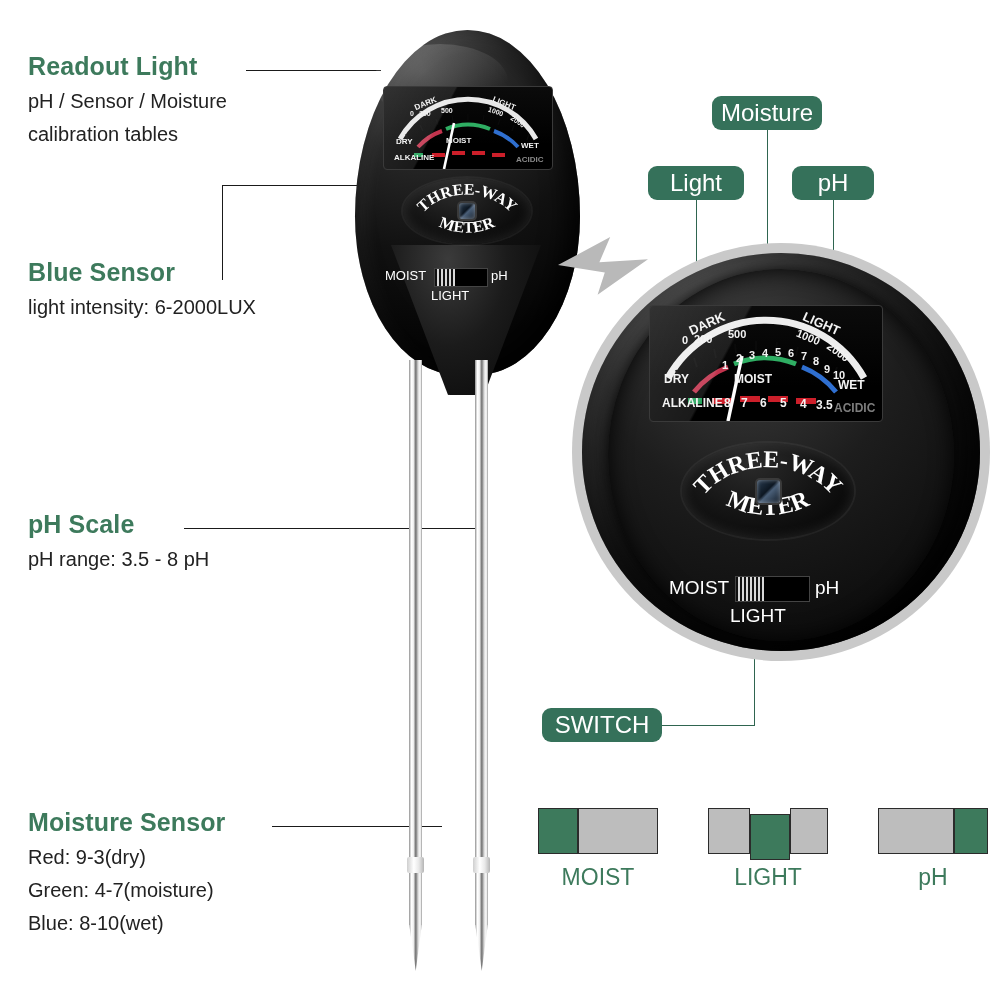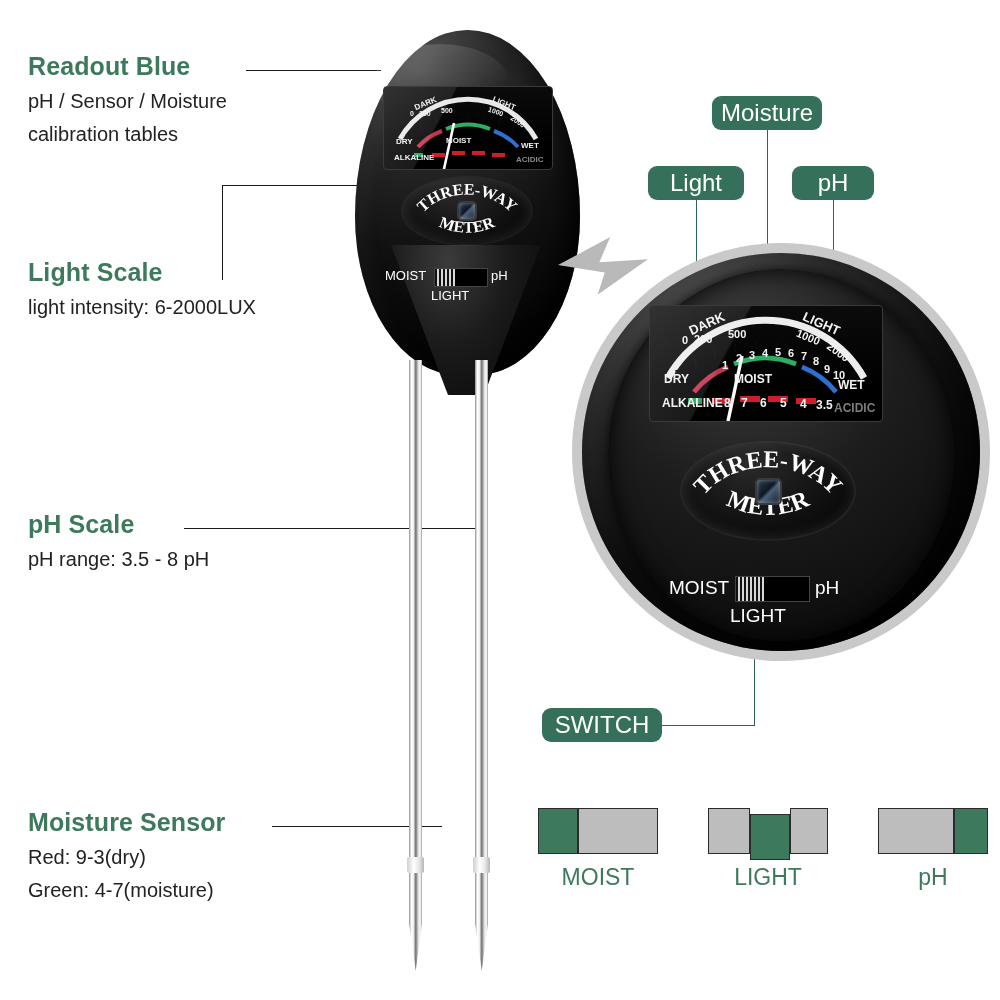--- a/index.html
+++ b/index.html
@@ -157,39 +157,40 @@
   .swdiag .cap{
     margin-top:10px;text-align:center;color:#3d7a5c;font-size:23px;white-space:nowrap;
   }
 </style>
 </head>
 <body>
 
 <div id="stage">
 
   <div class="anno" style="left:28px;top:52px;">
-    <h3>Readout Blue</h3>
+    <h3>Readout Light</h3>
     <p>pH / Sensor / Moisture</p>
     <p class="tight">calibration tables</p>
   </div>
 
   <div class="anno" style="left:28px;top:258px;">
-    <h3>Light Scale</h3>
+    <h3>Blue Sensor</h3>
     <p>light intensity: 6-2000LUX</p>
   </div>
 
   <div class="anno" style="left:28px;top:510px;">
     <h3>pH Scale</h3>
     <p>pH range: 3.5 - 8 pH</p>
   </div>
 
   <div class="anno" style="left:28px;top:808px;">
     <h3>Moisture Sensor</h3>
     <p>Red: 9-3(dry)</p>
     <p class="tight">Green: 4-7(moisture)</p>
+    <p class="tight">Blue: 8-10(wet)</p>
   </div>
 
   <div class="leader h" style="left:246px;top:70px;width:135px;"></div>
 
   <div class="leader v" style="left:222px;top:185px;height:95px;"></div>
   <div class="leader h" style="left:222px;top:185px;width:165px;"></div>
 
   <div class="leader h" style="left:184px;top:528px;width:295px;"></div>
 
   <div class="leader h" style="left:272px;top:826px;width:170px;"></div>

